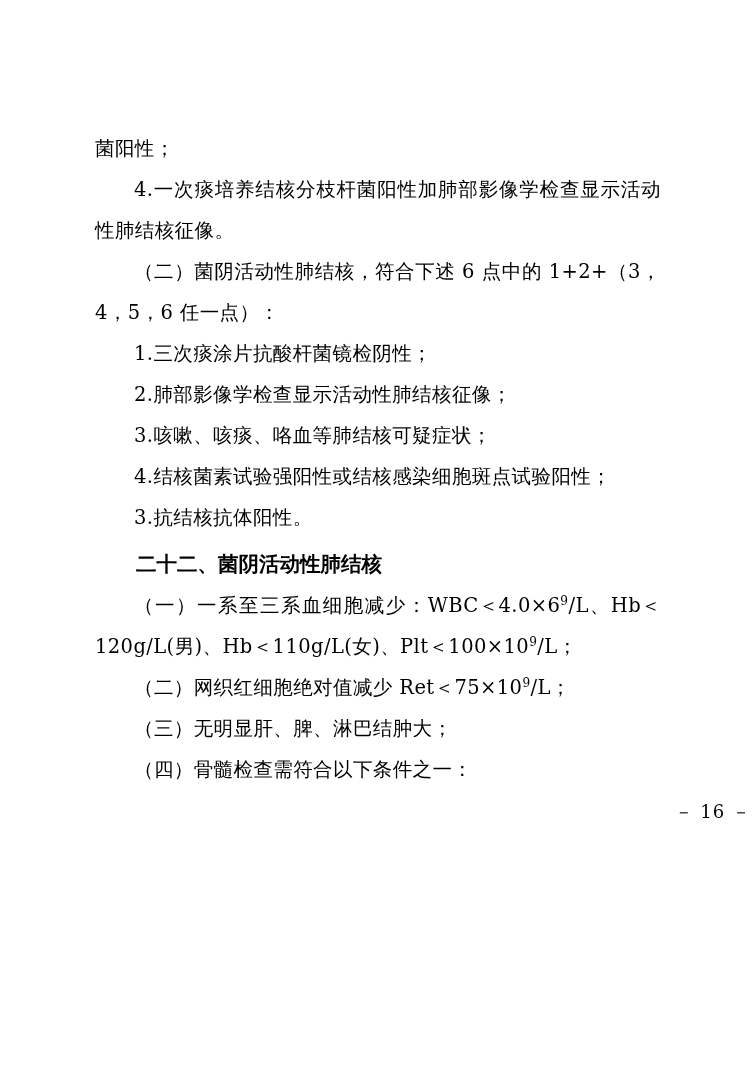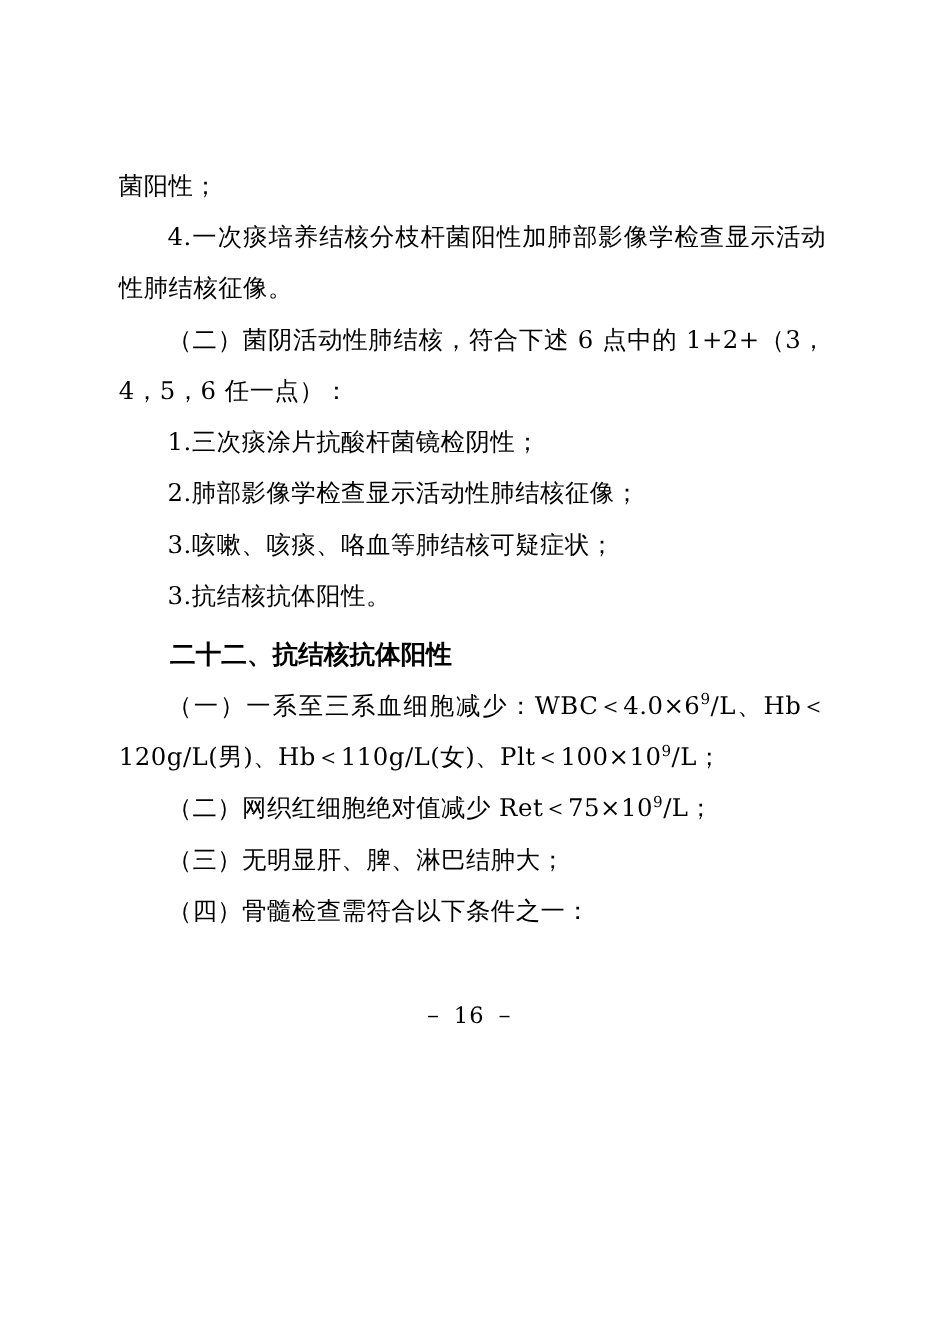--- a/index.html
+++ b/index.html
@@ -51,21 +51,21 @@
     font-family: "DejaVu Serif", "Liberation Serif", serif;
   }
   .spacer-before-heading {
     height: 6px;
   }
   .footer {
     position: absolute;
     left: 0;
     right: 5px;
     bottom: 52px;
-    text-align: center;
+    text-align: right;
     font-size: 18px;
     letter-spacing: 1px;
   }
   .footer-inner {
     display: inline-block;
     padding-left: 0px;
   }
   sup {
     font-size: 0.62em;
     vertical-align: super;
@@ -84,27 +84,28 @@
     <p class="para indent-2">4.一次痰培养结核分枝杆菌阳性加肺部影像学检查显示活动性肺结核征像。</p>
 
     <p class="para indent-2">（二）菌阴活动性肺结核，符合下述 6 点中的 1+2+（3，4，5，6 任一点）：</p>
 
     <p class="para indent-2">1.三次痰涂片抗酸杆菌镜检阴性；</p>
 
     <p class="para indent-2">2.肺部影像学检查显示活动性肺结核征像；</p>
 
     <p class="para indent-2">3.咳嗽、咳痰、咯血等肺结核可疑症状；</p>
 
+    <p class="para indent-2">4.结核菌素试验强阳性或结核感染细胞斑点试验阳性；</p>
 
 
     <p class="para indent-2">3.抗结核抗体阳性。</p>
 
     <div class="spacer-before-heading"></div>
 
-    <p class="heading">二十二、抗结核抗体阳性</p>
+    <p class="heading">二十二、菌阴活动性肺结核</p>
 
 
     <p class="para indent-2"><span>（一）一系至三系血细胞减少：WBC＜4.0×6</span><sup>9</sup><span>/L、Hb＜120g/L(男)、Hb＜110g/L(女)、Plt＜100×10</span><sup>9</sup><span>/L；</span></p>
 
     <p class="para indent-2"><span>（二）网织红细胞绝对值减少 Ret＜75×10</span><sup>9</sup><span>/L；</span></p>
 
     <p class="para indent-2">（三）无明显肝、脾、淋巴结肿大；</p>
 
     <p class="para indent-2">（四）骨髓检查需符合以下条件之一：</p>
 

